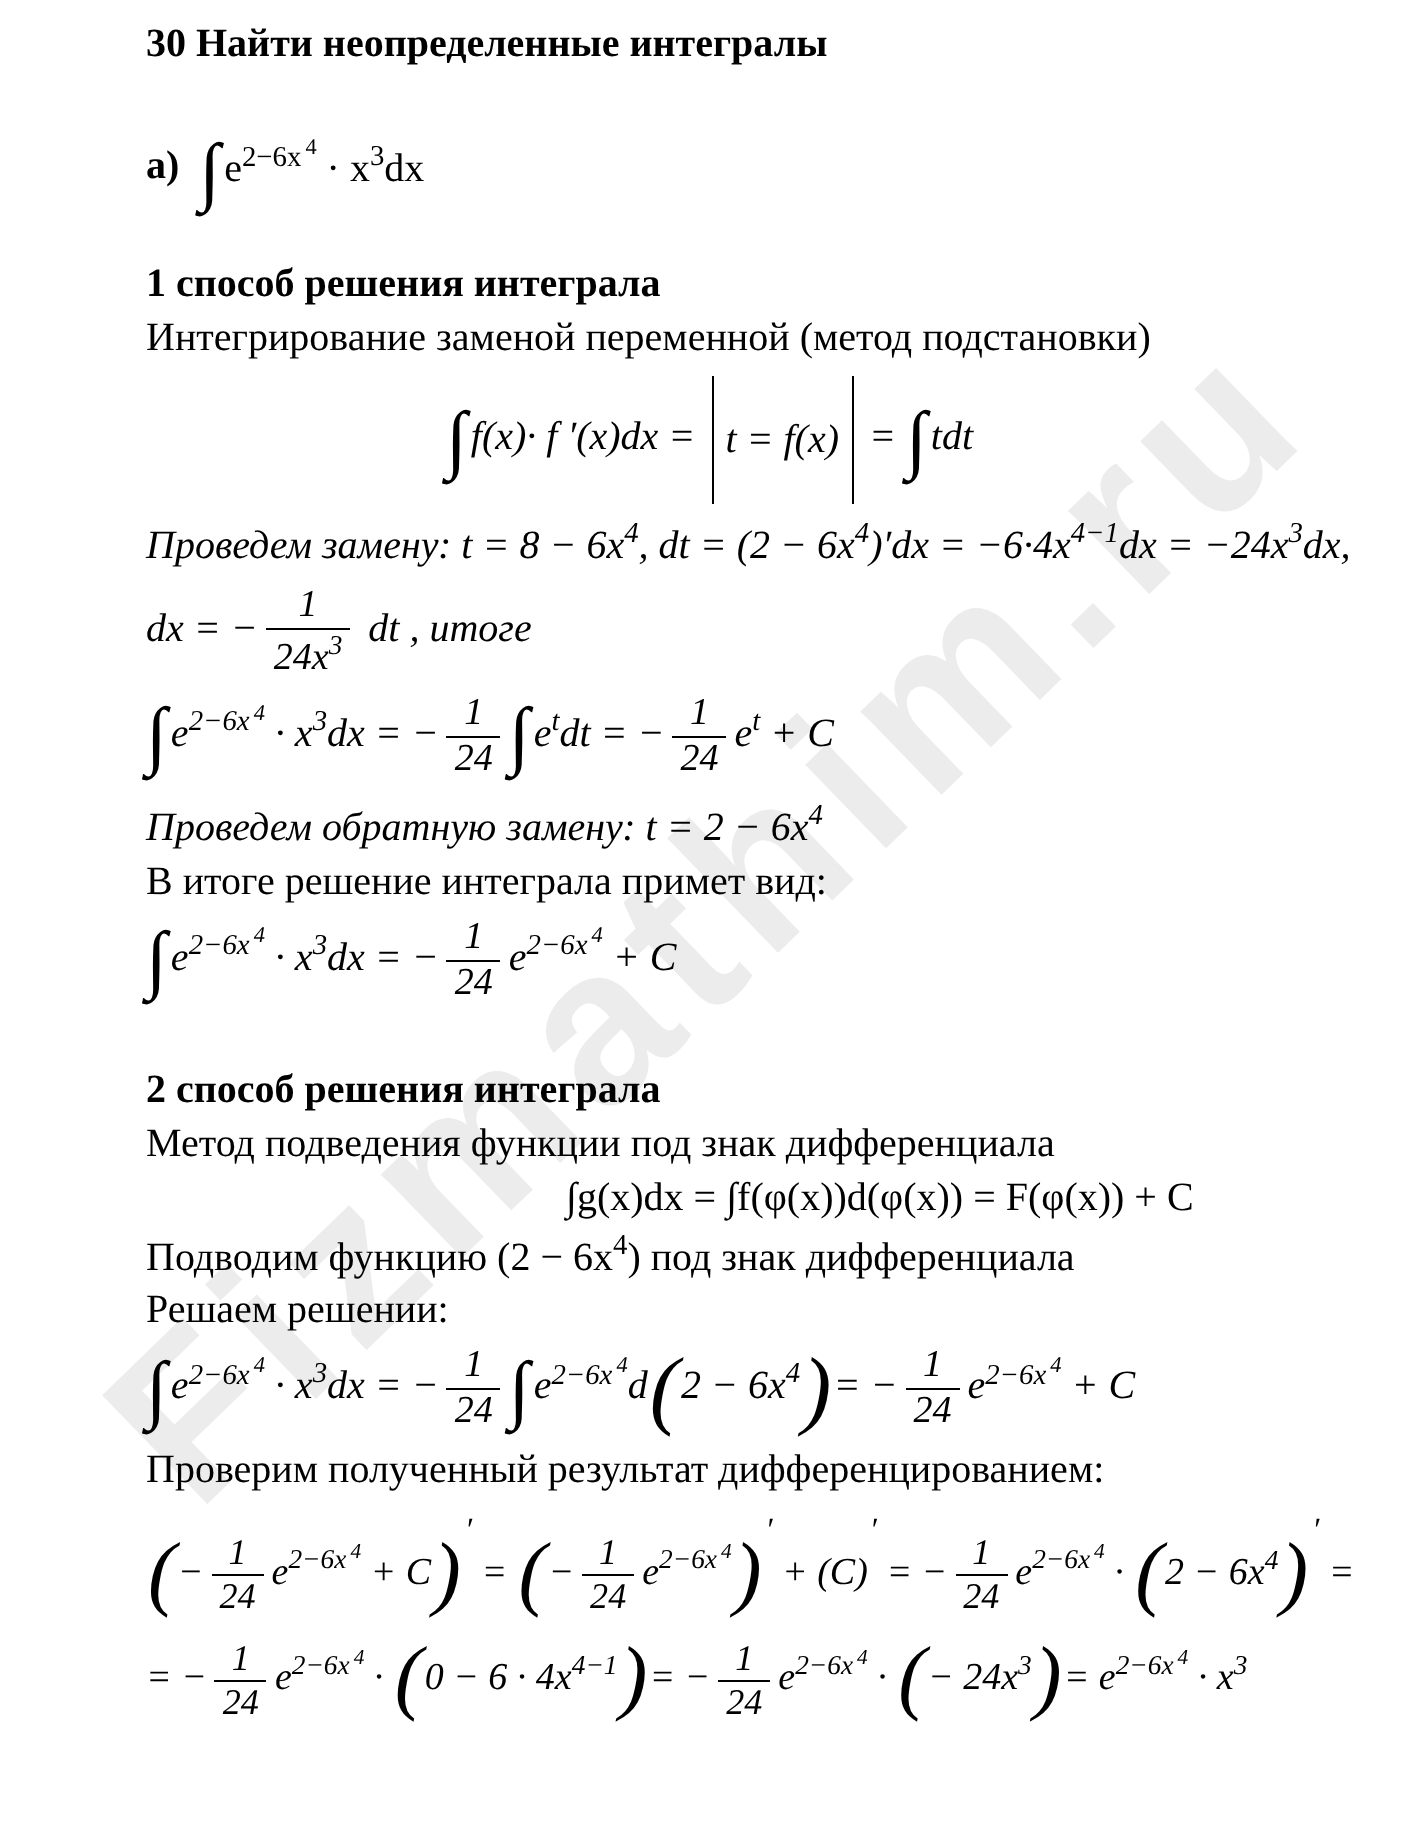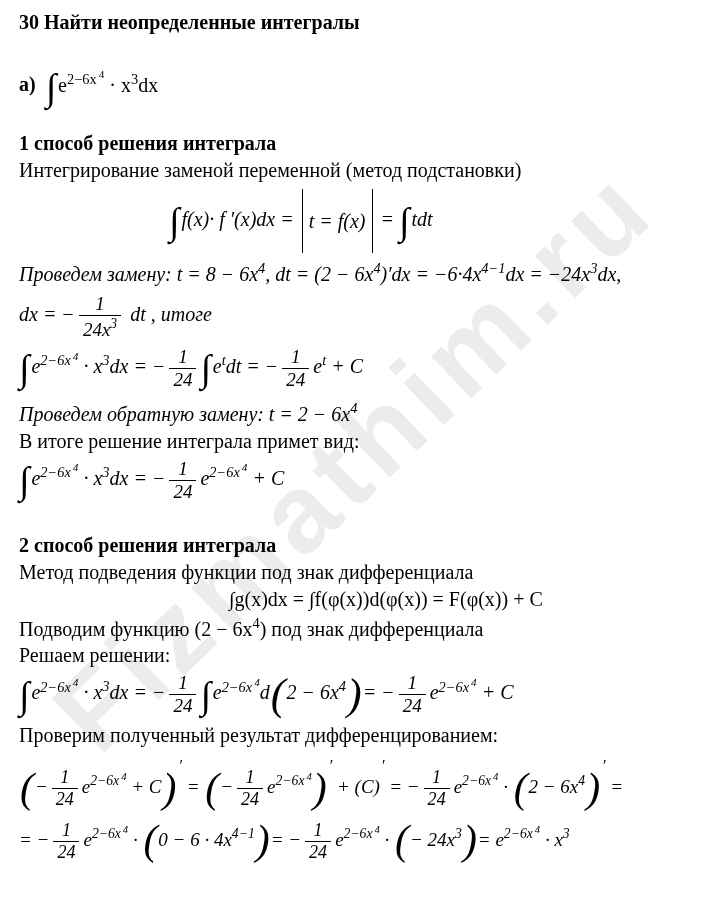--- a/index.html
+++ b/index.html
@@ -7,21 +7,21 @@
     width:705px;height:917px;background:#ffffff;position:relative;overflow:hidden;
     font-family:"Liberation Serif","DejaVu Serif",serif;color:#000;
   }
   .watermark{
     position:absolute;left:50%;top:50%;
     transform:translate(-50%,-50%) rotate(-44deg);
     font-family:"Liberation Sans","DejaVu Sans",sans-serif;
     font-weight:bold;font-size:110px;letter-spacing:8px;
     color:#ececec;white-space:nowrap;z-index:0;user-select:none;
   }
-  .page{position:relative;z-index:1;padding:8px 10px 0 19px;font-size:20px;line-height:1.25;}
+  .page{position:relative;z-index:1;padding:8px 10px 0 29px;font-size:20px;line-height:1.25;margin-left:44px;}
   .bold{font-weight:bold;}
   .title{font-size:20px;font-weight:bold;margin:2px 0 0 0;}
   .line{margin-top:2px;}
   .fline{margin-top:4px;font-style:italic;}
   .problem-row{margin-top:32px;display:flex;align-items:center;gap:10px;}
   .h-sec{font-weight:bold;margin-top:30px;}
   
   .sup{font-size:72%;vertical-align:0.55em;letter-spacing:0;}
   .sup .sup{font-size:78%;vertical-align:0.5em;margin-left:2px;}
   .frac{display:inline-block;text-align:center;vertical-align:middle;line-height:1.15;margin:0 4px;font-size:0.95em;}

